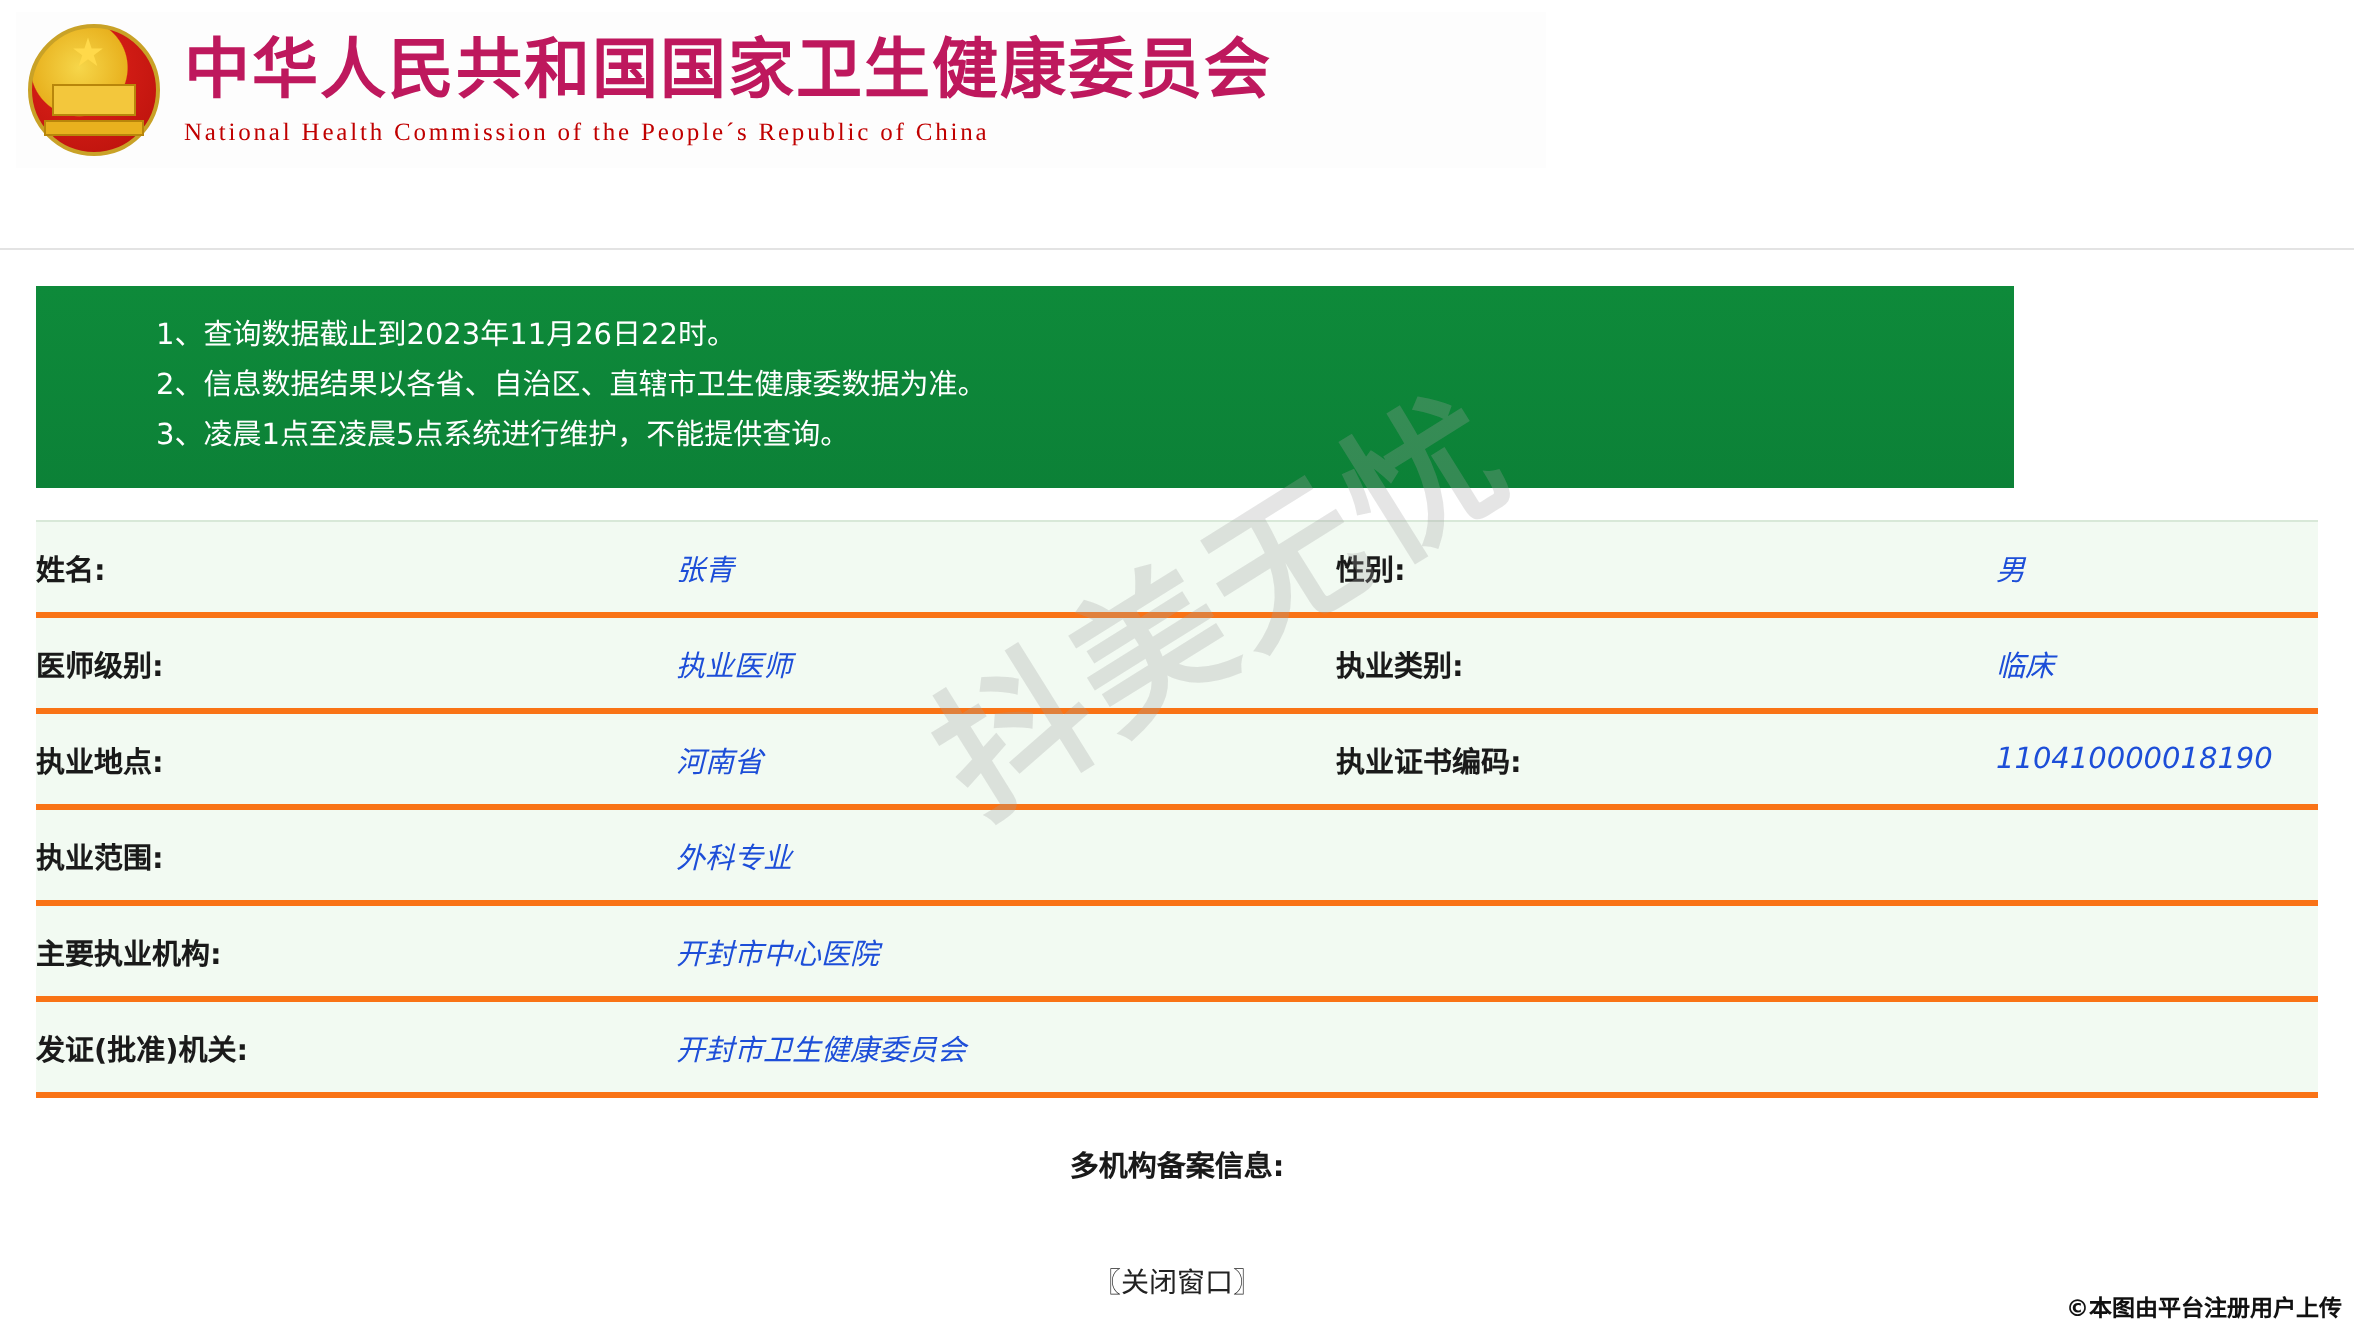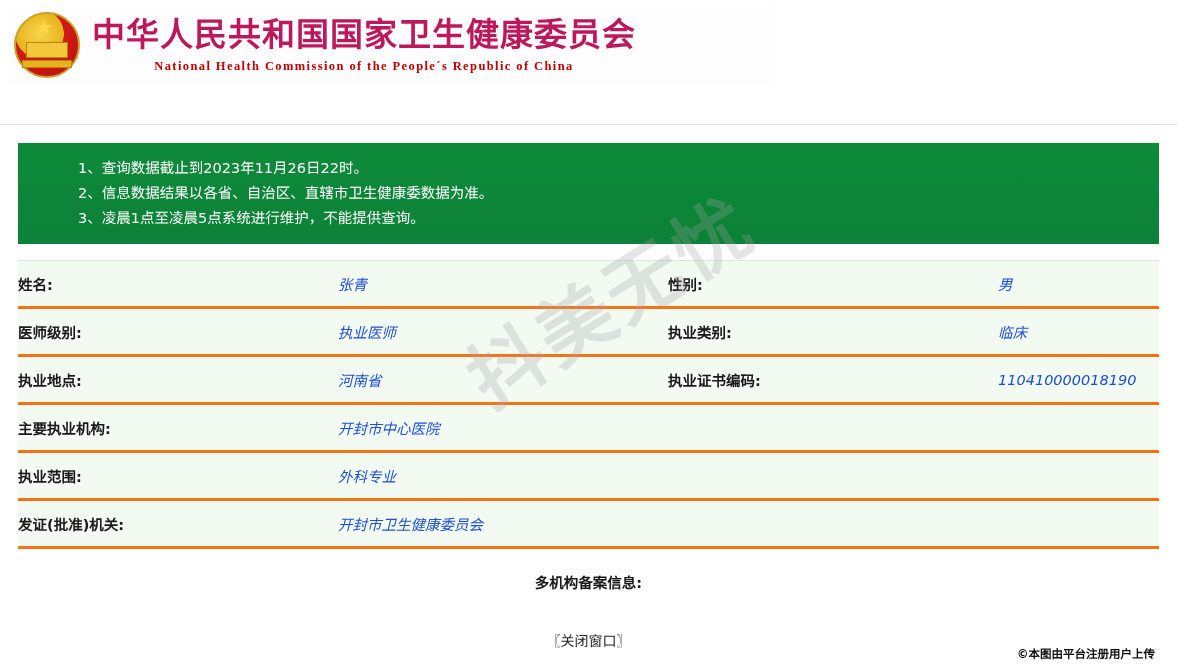--- a/index.html
+++ b/index.html
@@ -86,33 +86,32 @@
     font-size: 33px;
     font-weight: bold;
     color: #be185d;
     letter-spacing: 1px;
     line-height: 40px;
     white-space: nowrap;
   }
   .banner-en {
     font-family: "Liberation Serif", serif;
     font-size: 12.5px;
-    font-weight: bold;
+    font-weight: normal;
     color: #c00000;
     letter-spacing: 1.4px;
     line-height: 18px;
     white-space: nowrap;
     margin-top: 2px;
-    text-align: center;
   }
 
   
   .notice {
     margin: 18px 18px 0 18px;
-    width: 1141px;
+    width: 989px;
     box-sizing: border-box;
     background: #118a3d;
     background: linear-gradient(#0e8a3a, #0c8137);
     color: #ffffff;
     padding: 13px 0 13px 60px;
     font-size: 14.5px;
     line-height: 25px;
     font-family: "DejaVu Sans", "Liberation Sans", sans-serif;
   }
   .notice div { white-space: nowrap; }
@@ -187,21 +186,21 @@
   }
   .close-row a {
     color: #222;
     text-decoration: none;
     cursor: pointer;
   }
 
   
   .footer-badge {
     position: absolute;
-    right: 20px;
+    right: 4px;
     bottom: 2px;
     font-family: "DejaVu Sans", "Liberation Sans", sans-serif;
     font-size: 11.5px;
     font-weight: bold;
     color: #111;
     background: rgba(255,255,255,0.85);
     padding: 1px 2px;
     white-space: nowrap;
   }
 </style>
@@ -251,32 +250,32 @@
         <td class="label">执业类别:</td>
         <td class="value">临床</td>
       </tr>
       <tr>
         <td class="label">执业地点:</td>
         <td class="value">河南省</td>
         <td class="label">执业证书编码:</td>
         <td class="value">110410000018190</td>
       </tr>
       <tr>
+        <td class="label">执业范围:</td>
+        <td class="value">外科专业</td>
+        <td class="label"></td>
+        <td class="value"></td>
+      </tr>
+      <tr>
         <td class="label">主要执业机构:</td>
         <td class="value">开封市中心医院</td>
         <td class="label"></td>
         <td class="value"></td>
       </tr>
       <tr>
-        <td class="label">执业范围:</td>
-        <td class="value">外科专业</td>
-        <td class="label"></td>
-        <td class="value"></td>
-      </tr>
-      <tr>
         <td class="label">发证(批准)机关:</td>
         <td class="value">开封市卫生健康委员会</td>
         <td class="label"></td>
         <td class="value"></td>
       </tr>
     </tbody>
   </table>
 </div>
 
 <div class="multi-org">多机构备案信息:</div>

